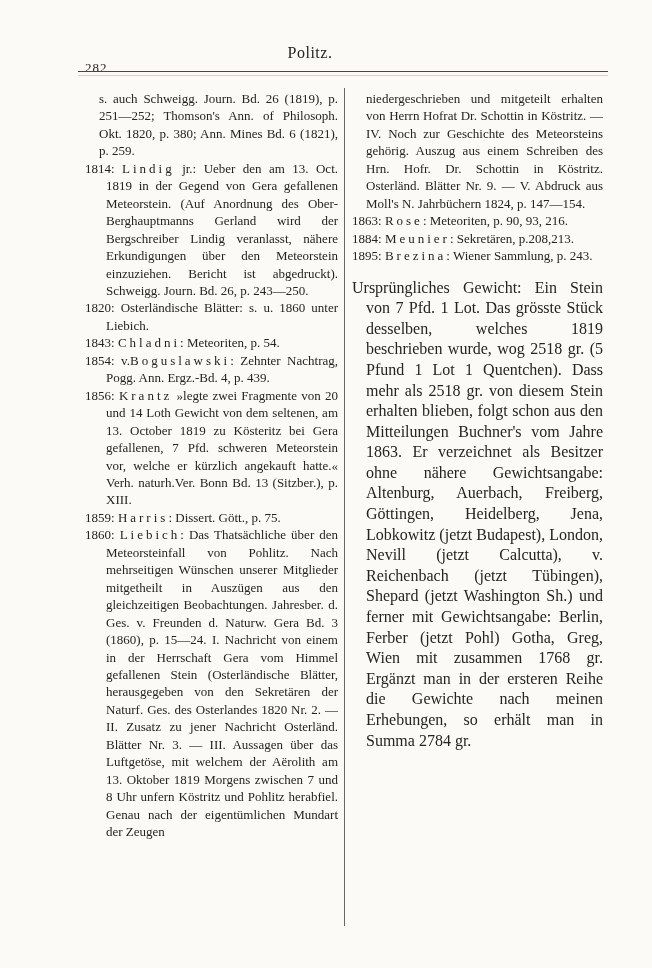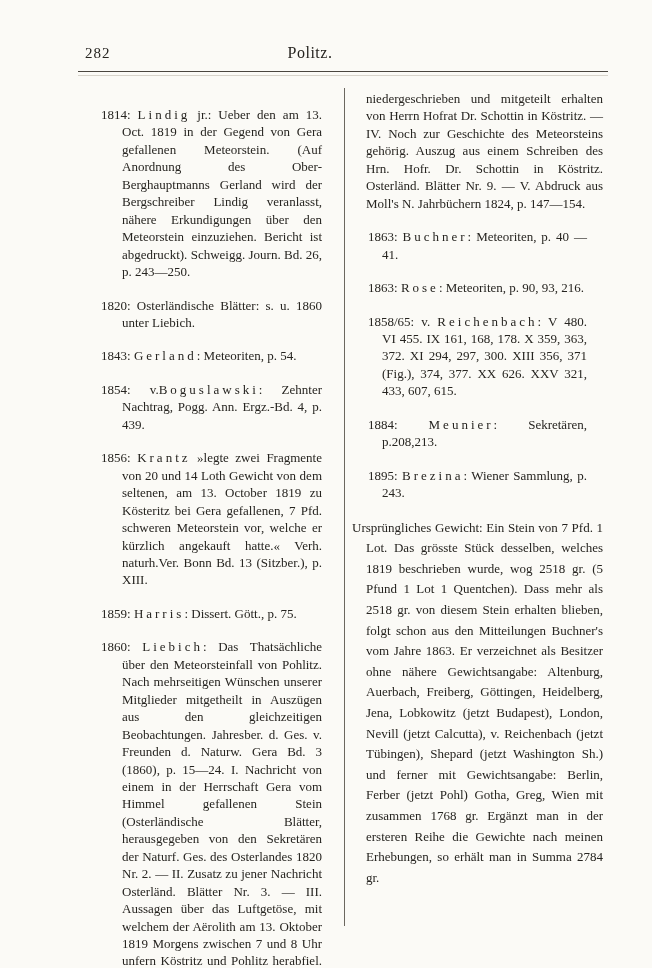--- a/index.html
+++ b/index.html
@@ -7,22 +7,22 @@
     width: 652px; height: 968px;
     background: #fbfaf6;
     font-family: "Liberation Serif", serif;
     color: #262420;
     overflow: hidden;
   }
   .page { position: relative; width: 652px; height: 968px; }
 
   
   .page-number {
-    position: absolute; left: 85px; top: 45px;
-    font-size: 15px; letter-spacing: 1px;
+    position: absolute; left: 85px; top: 60px;
+    font-size: 13px; letter-spacing: 1px;
   }
   .page-title {
     position: absolute; left: 64px; top: 44px; width: 492px;
     text-align: center; font-size: 16px; letter-spacing: 0.5px;
   }
   .header-rule {
     position: absolute; left: 78px; top: 71px; width: 530px; height: 3px;
     border-top: 1.4px solid #4a463f;
     border-bottom: 1px solid #d8d4cb;
   }
@@ -34,62 +34,61 @@
     text-align: justify;
   }
   .col-left  { left: 85px;  width: 253px; }
   .col-right { left: 352px; width: 251px; }
   .column-divider {
     position: absolute; left: 344px; top: 88px; height: 838px; width: 0;
     border-left: 1.2px solid #6b675f;
   }
 
   p.entry {
-    margin: 16px;
+    margin: 0;
     padding-left: 21px; text-indent: -21px; 
   }
   p.cont { 
     margin: 0;
     padding-left: 14px; text-indent: 0;
   }
   .col-right p.entry { padding-left: 14px; text-indent: -14px; }
 
   .sperr { letter-spacing: 3px; } 
 
   p.weight-par {
     margin: 13px 0 0 0;
-    font-size: 13px; line-height: 20.6px;
+    font-size: 16px; line-height: 20.6px;
     padding-left: 14px; text-indent: -14px;
     text-align: justify;
   }
 </style>
 </head>
 <body>
 
 <div class="page">
 
   <div class="page-number">282</div>
   <div class="page-title">Politz.</div>
   <div class="header-rule"></div>
 
   <div class="col col-left">
+    <p class="cont"><span>s. auch Schweigg. Journ. Bd. 26 (1819), p. 251—252; Thomson's Ann. of Philosoph. Okt. 1820, p. 380; Ann. Mines Bd. 6 (1821), p. 259.</span></p>
     <p class="entry"><span>1814: </span><span class="sperr">Lindig</span><span> jr.: Ueber den am 13. Oct. 1819 in der Gegend von Gera gefallenen Meteorstein. (Auf Anordnung des Ober-Berghauptmanns Gerland wird der Bergschreiber Lindig veranlasst, nähere Erkundigungen über den Meteorstein einzuziehen. Bericht ist abgedruckt). Schweigg. Journ. Bd. 26, p. 243—250.</span></p>
     <p class="entry"><span>1820: </span><span>Osterländische Blätter: s. u. 1860 unter Liebich.</span></p>
-    <p class="entry"><span>1843: </span><span class="sperr">Gerland</span><span>: Meteoriten, p. 54.</span></p>
+    <p class="entry"><span>1843: </span><span class="sperr">Chladni</span><span>: Meteoriten, p. 54.</span></p>
     <p class="entry"><span>1854: v.</span><span class="sperr">Boguslawski</span><span>: Zehnter Nachtrag, Pogg. Ann. Ergz.-Bd. 4, p. 439.</span></p>
     <p class="entry"><span>1856: </span><span class="sperr">Krantz</span><span> »legte zwei Fragmente von 20 und 14 Loth Gewicht von dem seltenen, am 13. October 1819 zu Kösteritz bei Gera gefallenen, 7 Pfd. schweren Meteorstein vor, welche er kürzlich angekauft hatte.« Verh. naturh.Ver. Bonn Bd. 13 (Sitzber.), p. XIII.</span></p>
     <p class="entry"><span>1859: </span><span class="sperr">Harris</span><span>: Dissert. Gött., p. 75.</span></p>
     <p class="entry"><span>1860: </span><span class="sperr">Liebich</span><span>: Das Thatsächliche über den Meteorsteinfall von Pohlitz. Nach mehrseitigen Wünschen unserer Mitglieder mitgetheilt in Auszügen aus den gleichzeitigen Beobachtungen. Jahresber. d. Ges. v. Freunden d. Naturw. Gera Bd. 3 (1860), p. 15—24. I. Nachricht von einem in der Herrschaft Gera vom Himmel gefallenen Stein (Osterländische Blätter, herausgegeben von den Sekretären der Naturf. Ges. des Osterlandes 1820 Nr. 2. — II. Zusatz zu jener Nachricht Osterländ. Blätter Nr. 3. — III. Aussagen über das Luftgetöse, mit welchem der Aërolith am 13. Oktober 1819 Morgens zwischen 7 und 8 Uhr unfern Köstritz und Pohlitz herabfiel. Genau nach der eigentümlichen Mundart der Zeugen</span></p>
   </div>
 
   <div class="column-divider"></div>
 
   <div class="col col-right">
     <p class="cont"><span>niedergeschrieben und mitgeteilt erhalten von Herrn Hofrat Dr. Schottin in Köstritz. — IV. Noch zur Geschichte des Meteorsteins gehörig. Auszug aus einem Schreiben des Hrn. Hofr. Dr. Schottin in Köstritz. Osterländ. Blätter Nr. 9. — V. Abdruck aus Moll's N. Jahrbüchern 1824, p. 147—154.</span></p>
-    <p class="entry"><span>1863: </span><span class="sperr">Buchner</span><span>: Meteoriten, p. 40 — 41.</span></p>
     <p class="entry"><span>1863: </span><span class="sperr">Rose</span><span>: Meteoriten, p. 90, 93, 216.</span></p>
-    <p class="entry"><span>1858/65: v. </span><span class="sperr">Reichenbach</span><span>: V 480. VI 455. IX 161, 168, 178. X 359, 363, 372. XI 294, 297, 300. XIII 356, 371 (Fig.), 374, 377. XX 626. XXV 321, 433, 607, 615.</span></p>
     <p class="entry"><span>1884: </span><span class="sperr">Meunier</span><span>: Sekretären, p.208,213.</span></p>
     <p class="entry"><span>1895: </span><span class="sperr">Brezina</span><span>: Wiener Sammlung, p. 243.</span></p>
     <p class="weight-par">Ursprüngliches Gewicht: Ein Stein von 7 Pfd. 1 Lot. Das grösste Stück desselben, welches 1819 beschrieben wurde, wog 2518 gr. (5 Pfund 1 Lot 1 Quentchen). Dass mehr als 2518 gr. von diesem Stein erhalten blieben, folgt schon aus den Mitteilungen Buchner's vom Jahre 1863. Er verzeichnet als Besitzer ohne nähere Gewichtsangabe: Altenburg, Auerbach, Freiberg, Göttingen, Heidelberg, Jena, Lobkowitz (jetzt Budapest), London, Nevill (jetzt Calcutta), v. Reichenbach (jetzt Tübingen), Shepard (jetzt Washington Sh.) und ferner mit Gewichtsangabe: Berlin, Ferber (jetzt Pohl) Gotha, Greg, Wien mit zusammen 1768 gr. Ergänzt man in der ersteren Reihe die Gewichte nach meinen Erhebungen, so erhält man in Summa 2784 gr.</p>
   </div>
 
 </div>
 
 </body></html>

